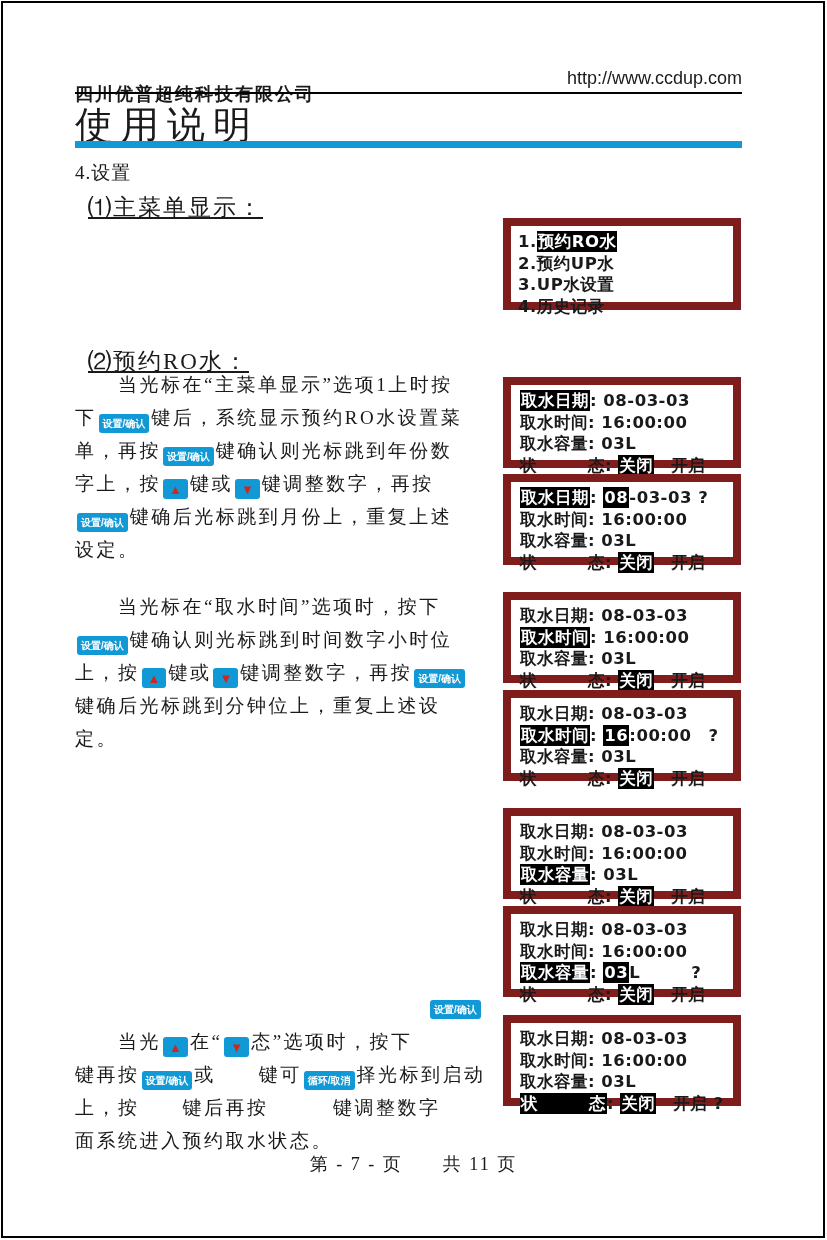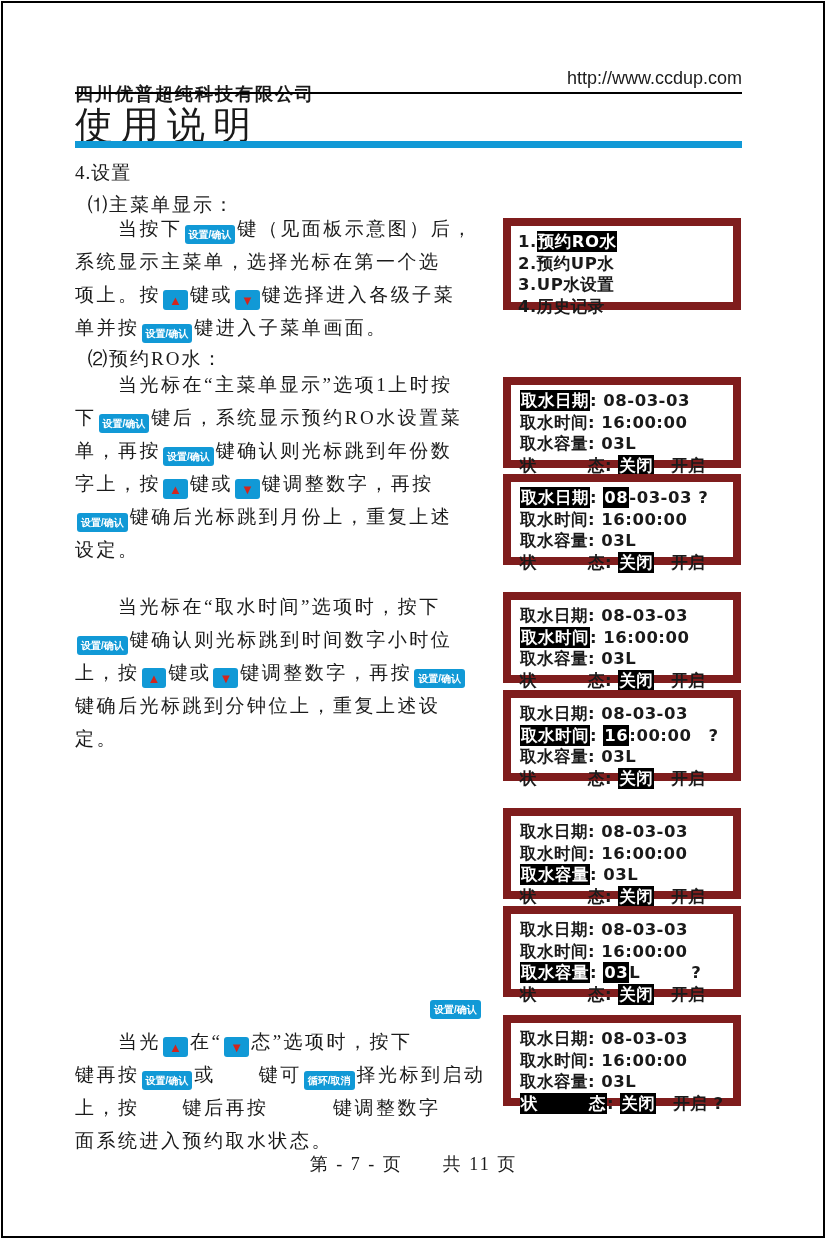--- a/index.html
+++ b/index.html
@@ -6,21 +6,21 @@
   .page{position:relative;width:827px;height:1240px;background:#fff;overflow:hidden;
         font-family:"Liberation Serif",serif;color:#1a1a1a;}
   .frame{position:absolute;left:1px;top:1px;right:2px;bottom:2px;border:2px solid #000;pointer-events:none;}
   .company{position:absolute;left:75px;top:68px;font-family:"Liberation Sans",sans-serif;
            font-size:18px;font-weight:600;letter-spacing:2px;margin-top:14px;}
   .url{position:absolute;right:85px;top:68px;font-family:"Liberation Sans",sans-serif;font-size:18px;}
   .hrule{position:absolute;left:75px;top:92px;width:667px;height:2px;background:#000;}
   .doctitle{position:absolute;left:75px;top:100px;font-size:38px;letter-spacing:8px;text-align:right;}
   .bluebar{position:absolute;left:75px;top:141px;width:667px;height:7px;}
   .section{position:absolute;left:75px;top:160px;font-size:19px;letter-spacing:1px;}
-  .subhead{position:absolute;left:88px;font-size:19px;letter-spacing:2px;}
+  .subhead{position:absolute;left:88px;font-size:23px;letter-spacing:2px;text-decoration:underline;}
   .para{position:absolute;left:75px;width:420px;font-size:19px;letter-spacing:2.5px;
         line-height:33px;white-space:nowrap;}
   .kcap{display:inline-block;background:#1199d6;color:#fff;font-family:"Liberation Sans",sans-serif;
         font-weight:bold;font-size:10px;letter-spacing:0;line-height:1;padding:5px 4px 4px;
         border-radius:3px;vertical-align:-3px;margin:0 2px;white-space:nowrap;}
   .kcap.arrow{color:#d3251c;font-size:13px;padding:4px 6px 3px;vertical-align:-4px;}
   .floatkey{position:absolute;left:428px;top:1000px;}
   .lcd{position:absolute;left:503px;width:238px;background:#fff;border:8px solid #7f1d1d;
        font-family:"DejaVu Sans",sans-serif;font-weight:bold;font-size:16.5px;
        letter-spacing:0.5px;box-sizing:border-box;padding:5px 0 0 9px;white-space:nowrap;}
@@ -38,21 +38,20 @@
   <div class="frame"></div>
 
   <div class="company">四川优普超纯科技有限公司</div>
   <div class="url">http://www.ccdup.com</div>
   <div class="hrule"></div>
   <div class="doctitle">使用说明</div>
   <div class="bluebar" style="background: rgb(17, 153, 214);"></div>
 
   <div class="section">4.设置</div>
   <div class="subhead" style="top:192px;">⑴主菜单显示：</div>
-  <div class="para" style="top:212px;"><span>　　当按下</span><span class="kcap">设置/确认</span><span>键（见面板示意图）后，</span><br><span>系统显示主菜单，选择光标在第一个选</span><br><span>项上。按</span><span class="kcap arrow">▲</span><span>键或</span><span class="kcap arrow">▼</span><span>键选择进入各级子菜</span><br><span>单并按</span><span class="kcap">设置/确认</span><span>键进入子菜单画面。</span></div>
 
   <div class="subhead" style="top:346px;">⑵预约RO水：</div>
   <div class="para" style="top:368px;"><span>　　当光标在“主菜单显示”选项1上时按</span><br><span>下</span><span class="kcap">设置/确认</span><span>键后，系统显示预约RO水设置菜</span><br><span>单，再按</span><span class="kcap">设置/确认</span><span>键确认则光标跳到年份数</span><br><span>字上，按</span><span class="kcap arrow">▲</span><span>键或</span><span class="kcap arrow">▼</span><span>键调整数字，再按</span><br><span class="kcap">设置/确认</span><span>键确后光标跳到月份上，重复上述</span><br><span>设定。</span></div>
 
   <div class="para" style="top:590px;"><span>　　当光标在“取水时间”选项时，按下</span><br><span class="kcap">设置/确认</span><span>键确认则光标跳到时间数字小时位</span><br><span>上，按</span><span class="kcap arrow">▲</span><span>键或</span><span class="kcap arrow">▼</span><span>键调整数字，再按</span><span class="kcap">设置/确认</span><br><span>键确后光标跳到分钟位上，重复上述设</span><br><span>定。</span></div>
 
 
   <span class="kcap floatkey">设置/确认</span>
   <div class="para" style="top:1025px;"><span>　　当光</span><span class="kcap arrow">▲</span><span>在“</span><span class="kcap arrow">▼</span><span>态”选项时，按下</span><br><span>键再按</span><span class="kcap">设置/确认</span><span>或　　键可</span><span class="kcap">循环/取消</span><span>择光标到启动</span><br><span>上，按　　键后再按　　　键调整数字</span><br><span>面系统进入预约取水状态。</span></div>
 

